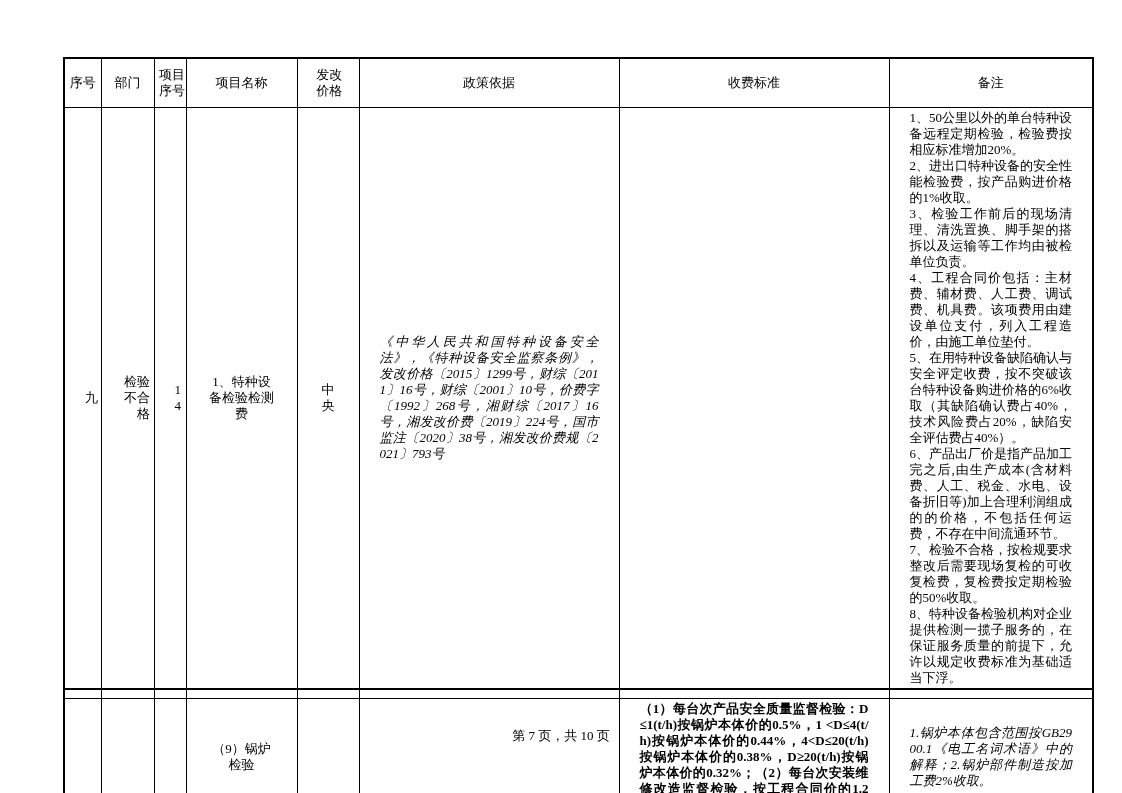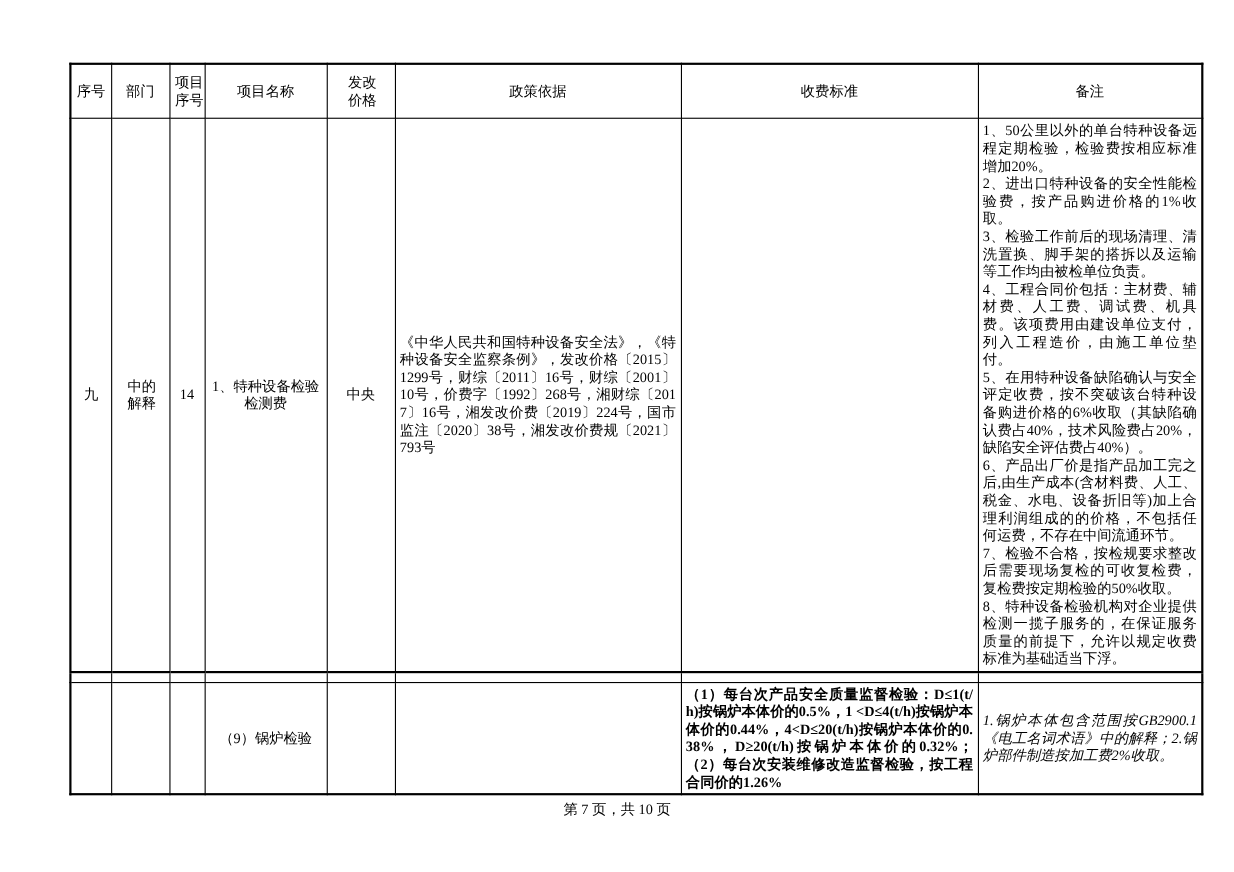--- a/index.html
+++ b/index.html
@@ -11,31 +11,31 @@
 
   table.fee-table {
     position:absolute; left:46px; top:57px; width:1029px;
     border-collapse:collapse; table-layout:fixed;
     border:2px solid #000;
     margin-left:17px;
   }
   .fee-table td {
     border:1px solid #000;
     font-size:13px; line-height:16px;
-    vertical-align:middle; padding:2px 4px;
+    vertical-align:middle; padding:2px 20px;
     overflow:hidden; word-break:break-all;
   }
   tr.hdr td { height:44px; text-align:center; padding:2px; }
   tr.r1 td  { height:498px; border-bottom:2px solid #000; }
   tr.sp td  { height:8px; padding:0; }
   tr.r2 td  { height:78px; }
 
   .c-center { text-align:center; }
   .w2 { display:inline-block; width:2.2em; text-align:right; }
-  .policy { text-align:justify; text-justify:inter-ideograph; padding:2px 6px; }
+  .policy { text-align:justify; text-justify:inter-ideograph; padding:2px 6px;font-style:italic; }
   .remark-long {
     vertical-align:top; white-space:pre-line;
     text-align:justify; text-justify:inter-ideograph;
     padding:9px 5px 2px 5px;
   }
   .fee-text { vertical-align:top; padding:2px 4px; text-align:justify; text-justify:inter-ideograph;font-weight:bold; }
   .remark-short { text-align:justify; text-justify:inter-ideograph; padding:2px 5px;font-style:italic; }
   .item-name { text-align:center; }
 
   .footer {
@@ -67,21 +67,21 @@
       <td><span class="w2">项目序号</span></td>
       <td><span>项目名称</span></td>
       <td><span class="w2">发改价格</span></td>
       <td><span>政策依据</span></td>
       <td><span>收费标准</span></td>
       <td><span>备注</span></td>
     </tr>
 
     <tr class="r1">
       <td class="c-center">九</td>
-      <td class="c-center"><span class="w2">中的解释</span></td>
+      <td class="c-center"><span class="w2">检验不合格</span></td>
       <td class="c-center">14</td>
       <td class="item-name">1、特种设备检验检测费</td>
       <td class="c-center">中央</td>
       <td class="policy">《中华人民共和国特种设备安全法》，《特种设备安全监察条例》，发改价格〔2015〕1299号，财综〔2011〕16号，财综〔2001〕10号，价费字〔1992〕268号，湘财综〔2017〕16号，湘发改价费〔2019〕224号，国市监注〔2020〕38号，湘发改价费规〔2021〕793号</td>
       <td></td>
       <td class="remark-long">1、50公里以外的单台特种设备远程定期检验，检验费按相应标准增加20%。
 2、进出口特种设备的安全性能检验费，按产品购进价格的1%收取。
 3、检验工作前后的现场清理、清洗置换、脚手架的搭拆以及运输等工作均由被检单位负责。
 4、工程合同价包括：主材费、辅材费、人工费、调试费、机具费。该项费用由建设单位支付，列入工程造价，由施工单位垫付。
 5、在用特种设备缺陷确认与安全评定收费，按不突破该台特种设备购进价格的6%收取（其缺陷确认费占40%，技术风险费占20%，缺陷安全评估费占40%）。

